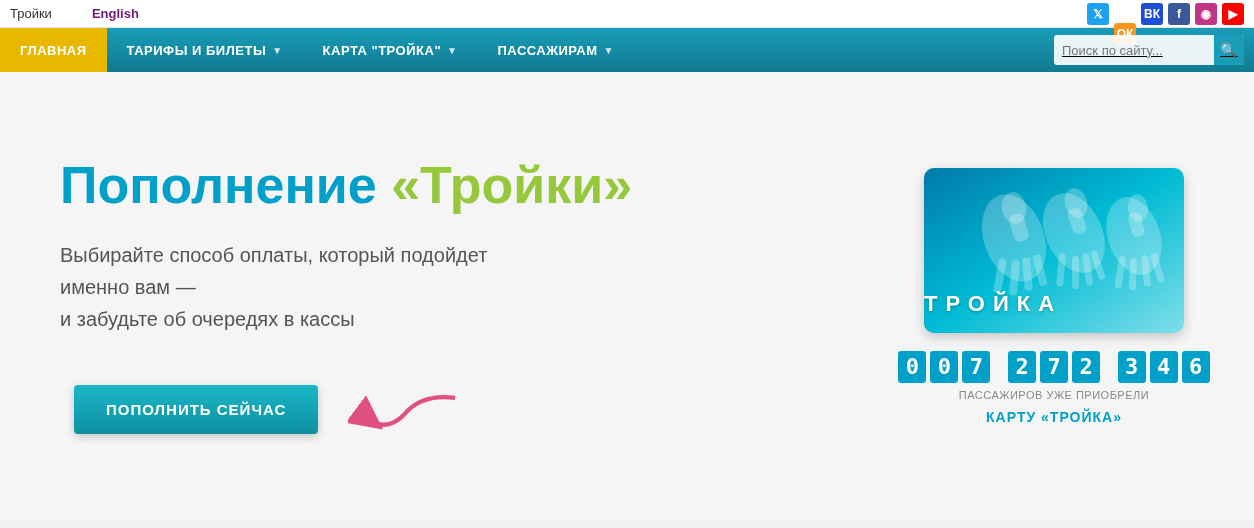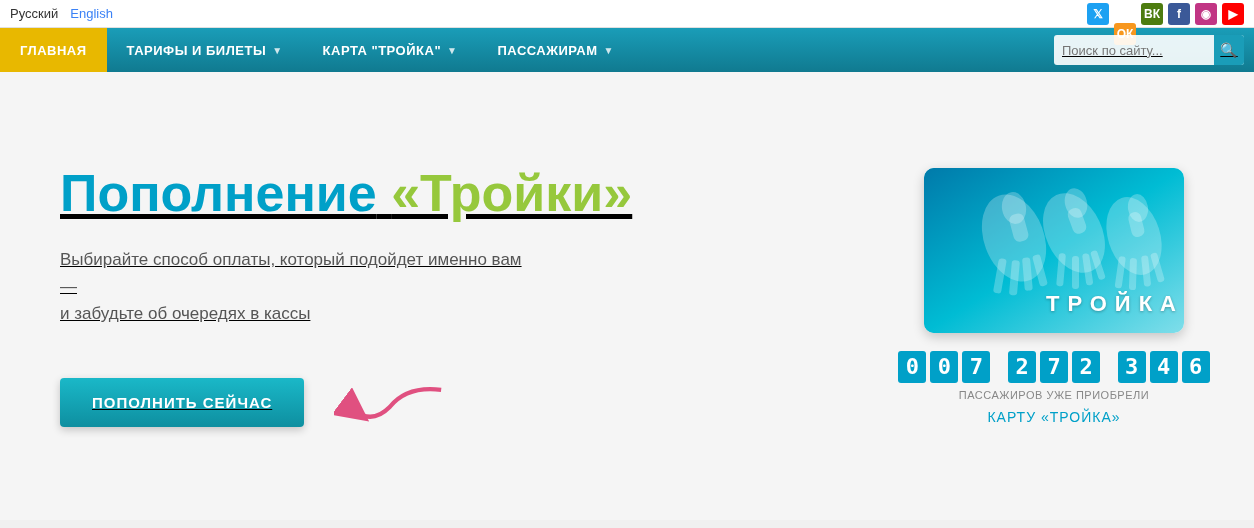--- a/index.html
+++ b/index.html
@@ -10,30 +10,30 @@
       background: #fff;
       height: 28px;
       display: flex;
       align-items: center;
       justify-content: space-between;
       padding: 0 10px 0 10px;
       border-bottom: 1px solid #e0e0e0;
     }
     .lang-links { display: flex; gap: 12px; align-items: center; }
     .lang-link { font-size: 13px; color: #333; text-decoration: none; cursor: pointer; }
-    .lang-link.active { color: #3b82f6; font-weight: normal; }
+    .lang-link.active { color: #701a75; font-weight: bold; margin-left: 28px; }
     .social-icons { display: flex; gap: 5px; align-items: center; }
     .social-icon {
       width: 22px; height: 22px; border-radius: 3px;
       display: flex; align-items: center; justify-content: center;
       font-size: 12px; font-weight: bold; color: #fff; cursor: pointer;
     }
     .si-tw { background: #1da1f2; }
     .si-ok { background: #f7971e; margin-top: 40px; }
-    .si-vk { background: #4d7c0f; }
+    .si-vk { background: #1d4ed8; }
     .si-fb { background: #3b5998; }
     .si-ig { background: #c13584; }
     .si-yt { background: #ff0000; }
 
     
     nav {
       background: linear-gradient(180deg, #1a9db8 0%, #107a90 100%);
       height: 44px;
       display: flex;
       align-items: stretch;
@@ -75,32 +75,33 @@
     
     .hero {
       background: #f5f5f5;
       min-height: 448px;
       display: flex;
       align-items: center;
       padding: 30px 60px;
       gap: 40px;
       position: relative;
     }
-    .hero-content { flex: 1; text-decoration: underline; }
+    .hero-content { flex: 1; }
     .hero-title {
       font-size: 52px; font-weight: 900; margin-bottom: 24px; line-height: 1.1;
     }
     .hero-title-blue { color: #00a0c8; }
     .hero-title-green { color: #96c83c; }
     .hero-subtitle {
-      font-size: 17px; color: #555; line-height: 1.6; margin-bottom: 50px; max-width: 480px;
+      font-size: 20px; color: #555; line-height: 1.6; margin-bottom: 50px; max-width: 480px;
     }
     .arrow-container {
       display: flex; align-items: center; margin-bottom: 0;
       position: relative;
+      margin-left: 14px;
     }
     .cta-btn {
       background: linear-gradient(180deg, #1ab8c8 0%, #0e8fa0 100%);
       color: #fff; border: none; cursor: pointer;
       padding: 16px 32px; font-size: 15px; font-weight: bold;
       letter-spacing: 1px; text-transform: uppercase; border-radius: 4px;
       box-shadow: 0 3px 8px rgba(0,0,0,0.2);
     }
     .arrow-img {
       margin-left: 30px; margin-bottom: -10px;
@@ -110,21 +111,21 @@
     
     .card-area {
       display: flex; flex-direction: column; align-items: center;
       width: 280px; flex-shrink: 0;
     }
     .troika-card {
       width: 260px; height: 165px; border-radius: 10px;
       background: linear-gradient(135deg, #0090b8 0%, #00bcd4 40%, #80deea 70%, #b2ebf2 100%);
       position: relative; overflow: hidden; margin-bottom: 18px;
       box-shadow: 0 4px 12px rgba(0,0,0,0.2);
-      display: flex; align-items: flex-end; justify-content: flex-end; padding-bottom: 16px;
+      display: flex; align-items: flex-end; justify-content: flex-start; padding-bottom: 16px;
     }
     
     .card-horses-svg {
       position: absolute; top: 0; left: 0; width: 100%; height: 100%;
     }
     .card-label {
       font-size: 22px; font-weight: bold; color: #fff;
       letter-spacing: 8px; text-shadow: 0 1px 3px rgba(0,0,0,0.3);
       position: relative; z-index: 2;
     }
@@ -134,30 +135,30 @@
     .counter-digit {
       background: #00a0c8; color: #fff; font-size: 22px; font-weight: bold;
       width: 28px; height: 32px; display: flex; align-items: center; justify-content: center;
       border-radius: 3px; font-family: monospace;
     }
     .counter-sep { color: #666; font-size: 20px; display: flex; align-items: center; margin: 0 2px; }
     .counter-text {
       font-size: 11px; color: #888; text-align: right; text-transform: uppercase; letter-spacing: 0.5px; margin-bottom: 8px;
     }
     .counter-link {
-      font-size: 14px; font-weight: normal; color: #00a0c8; text-transform: uppercase; letter-spacing: 1px;
+      font-size: 14px; font-weight: bold; color: #00a0c8; text-transform: uppercase; letter-spacing: 1px;
       cursor: pointer; text-align: center;
     }
   </style>
 </head>
 <body>
 
 <div class="lang-bar">
   <div class="lang-links">
-    <a class="lang-link">Русский</a>
+    <a class="lang-link">Тройки</a>
     <a class="lang-link active">English</a>
   </div>
   <div class="social-icons">
     <div class="social-icon si-tw">𝕏</div>
     <div class="social-icon si-ok">ОК</div>
     <div class="social-icon si-vk">ВК</div>
     <div class="social-icon si-fb">f</div>
     <div class="social-icon si-ig">◉</div>
     <div class="social-icon si-yt">▶</div>
   </div>

